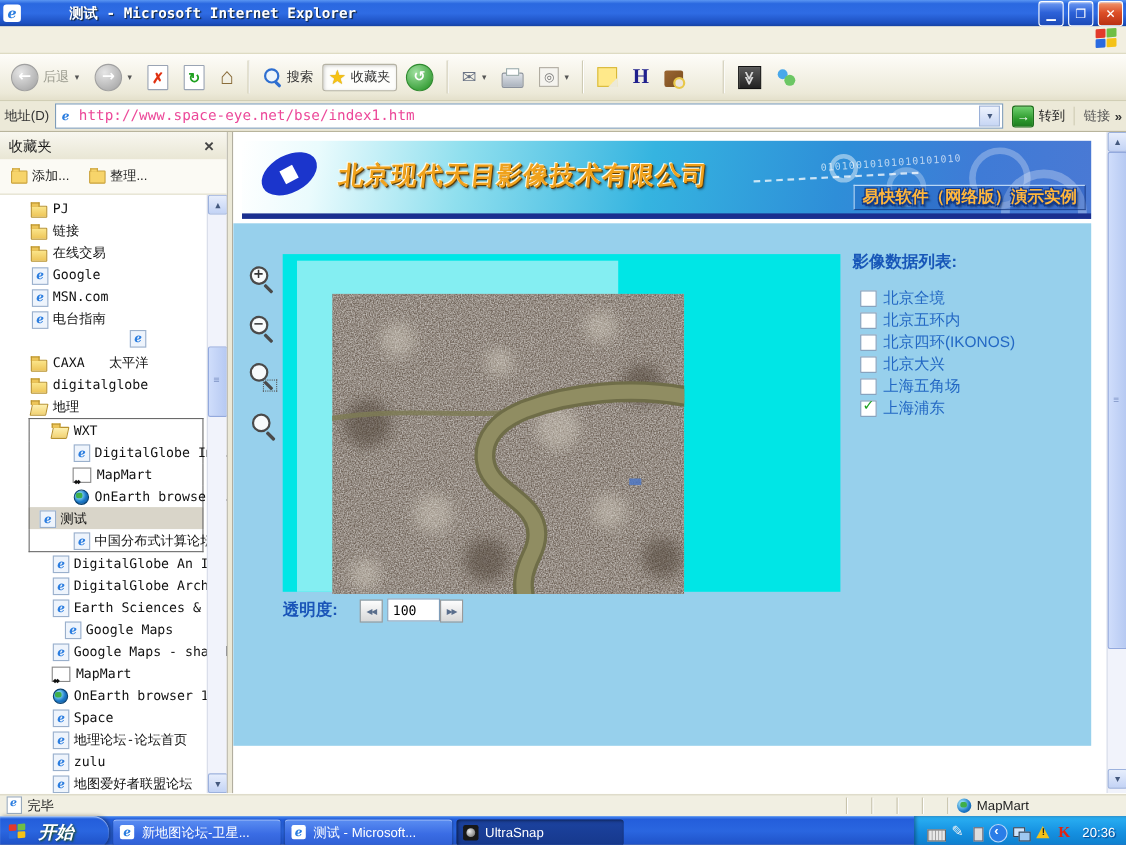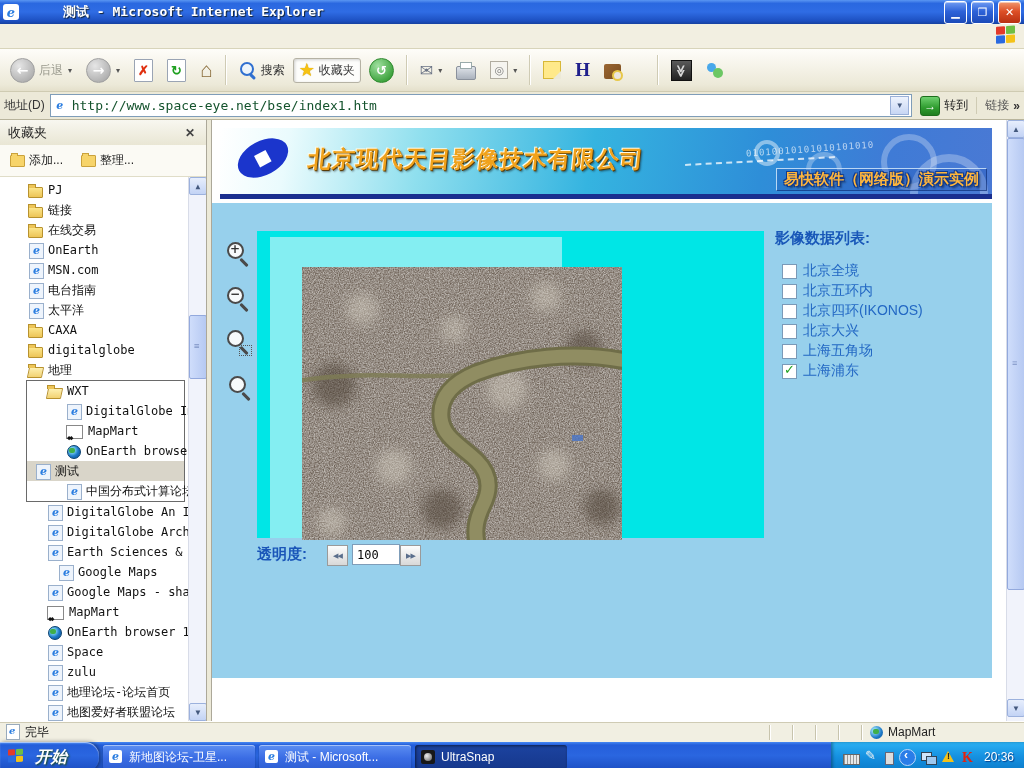--- a/index.html
+++ b/index.html
@@ -68,21 +68,21 @@
     display:flex;align-items:center;justify-content:center;font-weight:bold;font-size:12px;}
   .ic-flashget span{transform:rotate(90deg);letter-spacing:-2px;}
   .ic-msn{position:relative;width:18px;height:18px;}
   .ic-msn::before{content:"";position:absolute;left:1px;top:2px;width:9px;height:9px;border-radius:50%;background:#49a8ea;}
   .ic-msn::after{content:"";position:absolute;right:1px;bottom:1px;width:10px;height:10px;border-radius:50%;background:#6cc764;}
 
   
   #addressbar{height:27px;background:#ece9d8;border-bottom:1px solid #b8b49c;display:flex;align-items:center;padding:0 4px;gap:5px;}
   #addr-label{font-size:12px;color:#333;}
   #addr-box{flex:1;height:21px;background:#fff;border:1px solid #7f9db9;display:flex;align-items:center;padding:0 2px;gap:3px;}
-  #addr-url{flex:1;border:0;outline:none;font:13px "DejaVu Sans Mono",monospace;color:#14532d;background:transparent;}
+  #addr-url{flex:1;border:0;outline:none;font:13px "DejaVu Sans Mono",monospace;color:#ec4899;background:transparent;}
   #addr-drop{width:17px;height:17px;background:linear-gradient(#eef3fd,#c7d6f4);border:1px solid #9ab0d8;color:#44597e;
     font-size:8px;display:flex;align-items:center;justify-content:center;}
   #go-btn{display:flex;align-items:center;gap:4px;font-size:12px;color:#222;padding:1px 3px;}
   #go-ic{width:18px;height:18px;border-radius:3px;background:linear-gradient(180deg,#6fd06f,#2f9c2f 60%,#1f7d1f);
     color:#fff;font-weight:bold;display:flex;align-items:center;justify-content:center;border:1px solid #1c6e1c;}
   #links{display:flex;align-items:center;gap:4px;font-size:12px;color:#555;border-left:1px solid #cfcbb4;padding-left:8px;}
   .chev{font-weight:bold;color:#333;}
 
   
   #main{display:flex;height:601px;}
@@ -361,31 +361,31 @@
           <div class="fav-row" style="padding-left: 8px;">
             <span class="fico ic-folder"></span>
             <span>链接</span>
           </div>
           <div class="fav-row" style="padding-left: 8px;">
             <span class="fico ic-folder"></span>
             <span>在线交易</span>
           </div>
           <div class="fav-row" style="padding-left: 8px;">
             <span class="fico ic-ie"></span>
-            <span>OnEarth</span>
+            <span>Google</span>
           </div>
           <div class="fav-row" style="padding-left: 8px;">
             <span class="fico ic-ie"></span>
             <span>MSN.com</span>
           </div>
           <div class="fav-row" style="padding-left: 8px;">
             <span class="fico ic-ie"></span>
             <span>电台指南</span>
           </div>
-          <div class="fav-row" style="padding-left: 8px;">
+          <div class="fav-row" style="padding-left: 8px; flex-direction: column;">
             <span class="fico ic-ie"></span>
             <span>太平洋</span>
           </div>
           <div class="fav-row" style="padding-left: 8px;">
             <span class="fico ic-folder"></span>
             <span>CAXA</span>
           </div>
           <div class="fav-row" style="padding-left: 8px;">
             <span class="fico ic-folder"></span>
             <span>digitalglobe</span>
@@ -445,25 +445,25 @@
           <div class="fav-row" style="padding-left: 27px;">
             <span class="fico ic-globe"></span>
             <span>OnEarth browser 129...</span>
           </div>
           <div class="fav-row" style="padding-left: 27px;">
             <span class="fico ic-ie"></span>
             <span>Space</span>
           </div>
           <div class="fav-row" style="padding-left: 27px;">
             <span class="fico ic-ie"></span>
+            <span>地理论坛-论坛首页</span>
+          </div>
+          <div class="fav-row" style="padding-left: 27px;">
+            <span class="fico ic-ie"></span>
             <span>zulu</span>
-          </div>
-          <div class="fav-row" style="padding-left: 27px;">
-            <span class="fico ic-ie"></span>
-            <span>地理论坛-论坛首页</span>
           </div>
           <div class="fav-row" style="padding-left: 27px;">
             <span class="fico ic-ie"></span>
             <span>地图爱好者联盟论坛</span>
           </div>
           <div class="fav-row" style="padding-left: 27px;">
             <span class="fico ic-ie"></span>
             <span>新地图论坛</span>
           </div>
           <div class="xp-scroll">

